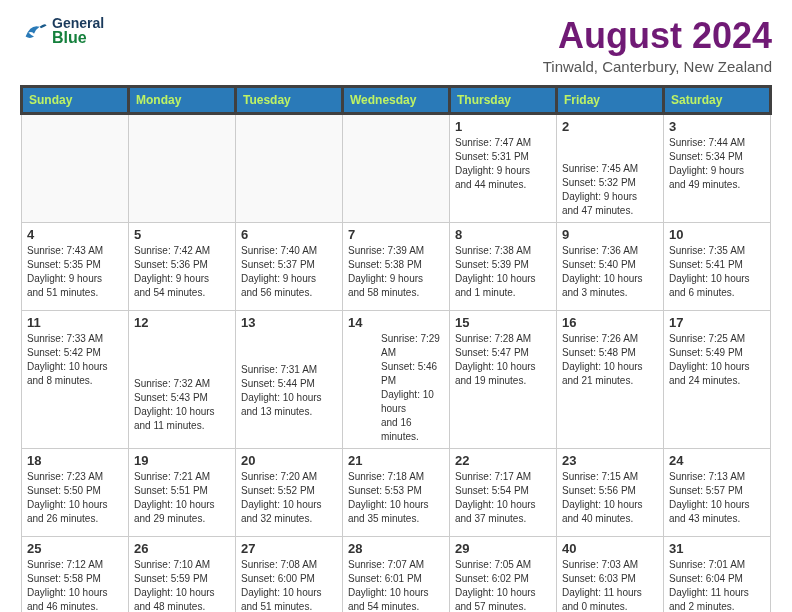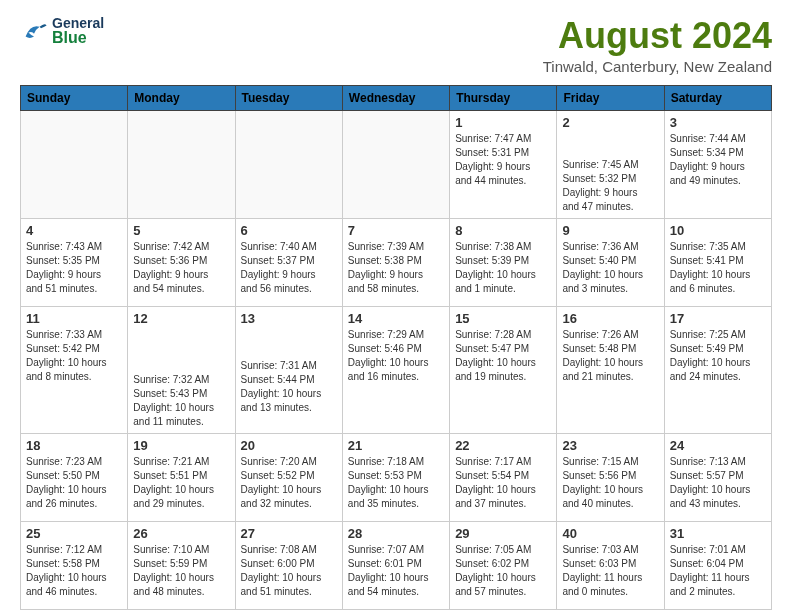--- a/index.html
+++ b/index.html
@@ -15,41 +15,41 @@
       align-items: flex-start;
       justify-content: space-between;
       margin-bottom: 10px;
     }
     .title-block {
       text-align: right;
     }
     .month-year {
       font-size: 36px;
       font-weight: bold;
-      color: #4d7c0f;
+      color: #701a75;
       line-height: 1.1;
     }
     .location {
       font-size: 15px;
       color: #555;
       margin-top: 2px;
     }
     .calendar {
       width: 100%;
       border-collapse: collapse;
       table-layout: fixed;
     }
     .calendar th {
       background-color: #2a7ab8;
-      color: #000000;
+      color: #bef264;
       text-align: left;
       padding: 5px 6px;
       font-size: 12px;
       font-weight: bold;
-      border: 1px solid #404040;
+      border: 3px solid #404040;
     }
     .calendar td {
       border: 1px solid #ccc;
       vertical-align: top;
       padding: 4px 5px;
       font-size: 10px;
       color: #333;
       height: 88px;
       background: #fff;
     }
@@ -220,21 +220,21 @@
         </td>
         <td>
           <div class="day-number">13</div>
           <div class="day-info" style="white-space: pre-line; margin-top: 33px;">Sunrise: 7:31 AM
 Sunset: 5:44 PM
 Daylight: 10 hours
 and 13 minutes.</div>
         </td>
         <td>
           <div class="day-number">14</div>
-          <div class="day-info" style="white-space: pre-line;">Sunrise: 7:29 AM
+          <div class="day-info" style="white-space: pre-line; margin-left: 33px;">Sunrise: 7:29 AM
 Sunset: 5:46 PM
 Daylight: 10 hours
 and 16 minutes.</div>
         </td>
         <td>
           <div class="day-number">15</div>
           <div class="day-info" style="white-space: pre-line;">Sunrise: 7:28 AM
 Sunset: 5:47 PM
 Daylight: 10 hours
 and 19 minutes.</div>

